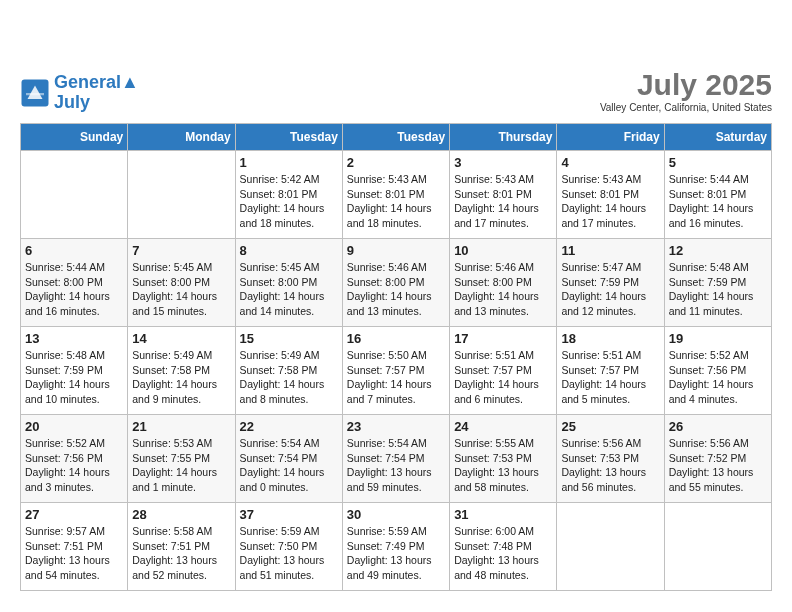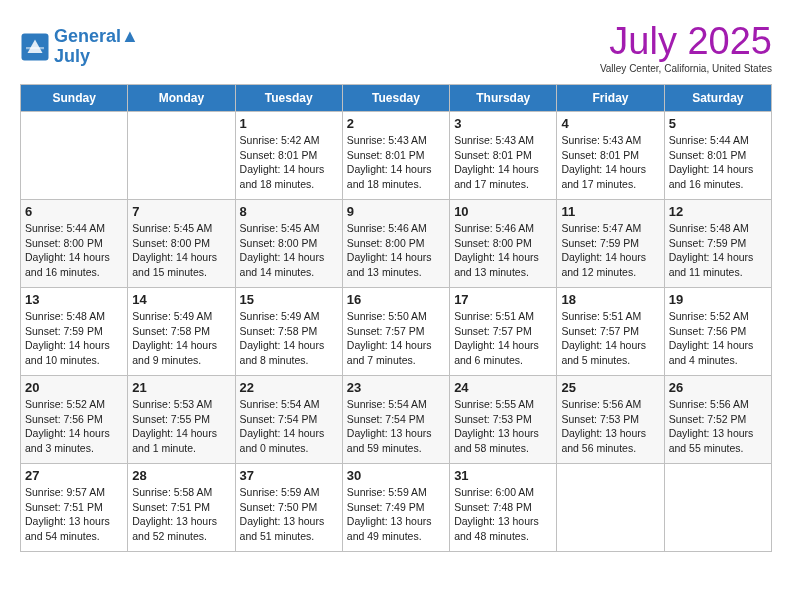--- a/index.html
+++ b/index.html
@@ -6,22 +6,23 @@
     body {
       font-family: Arial, sans-serif;
       background: #fff;
       width: 792px;
       min-height: 612px;
       padding: 20px;
     }
     .header {
       display: flex;
       justify-content: space-between;
-      align-items: center;
+      align-items: flex-end;
       margin-bottom: 10px;
+      margin-top: 48px;
     }
     .logo {
       display: flex;
       align-items: center;
     }
     .logo-text {
       font-size: 18px;
       font-weight: bold;
       color: #1a3a5c;
       line-height: 1.1;
@@ -31,40 +32,40 @@
     }
     .logo-icon {
       width: 30px;
       height: 30px;
       margin-right: 4px;
     }
     .title-block {
       text-align: right;
     }
     .month-title {
-      font-size: 38px;
-      font-weight: normal;
-      color: #a21caf;
+      font-size: 30px;
+      font-weight: bold;
+      color: #737373;
     }
     .location {
       font-size: 10px;
       color: #333;
     }
     table {
       width: 100%;
       border-collapse: collapse;
       font-size: 11px;
     }
     thead tr {
       background-color: #2e7abf;
       color: #fff;
     }
     thead th {
       padding: 6px 4px;
-      text-align: center;
+      text-align: right;
       font-size: 12px;
       font-weight: bold;
       border: 1px solid #c0c0c0;
     }
     tbody td {
       border: 1px solid #c0c0c0;
       vertical-align: top;
       padding: 4px;
       width: 107px;
       min-height: 80px;

